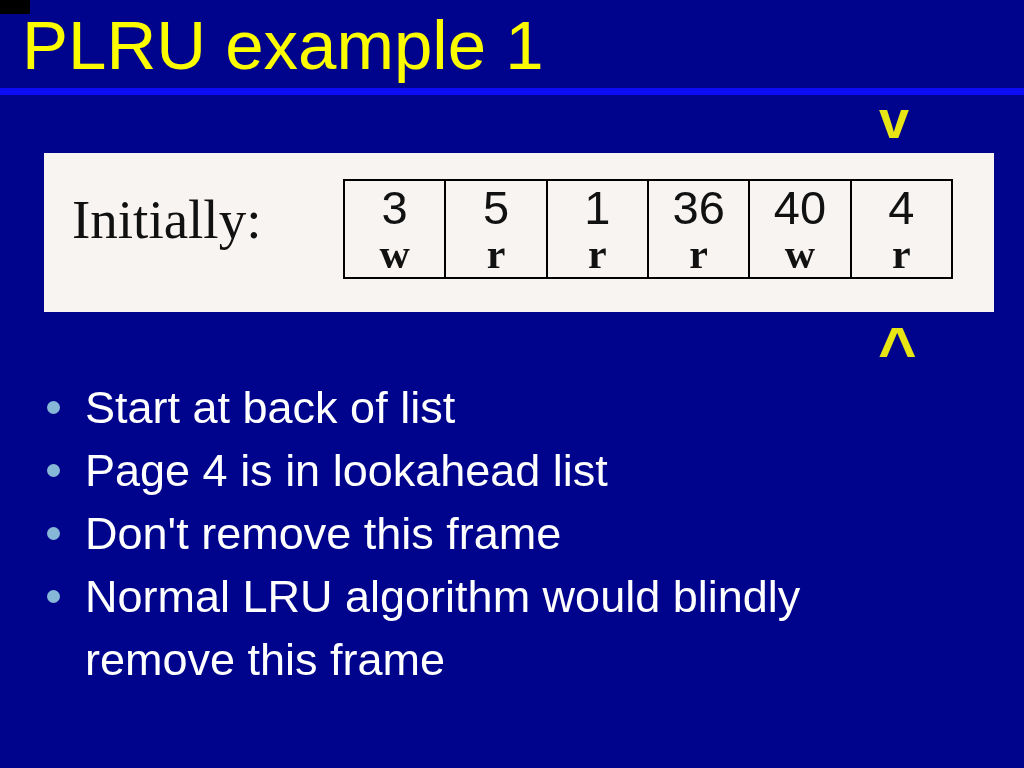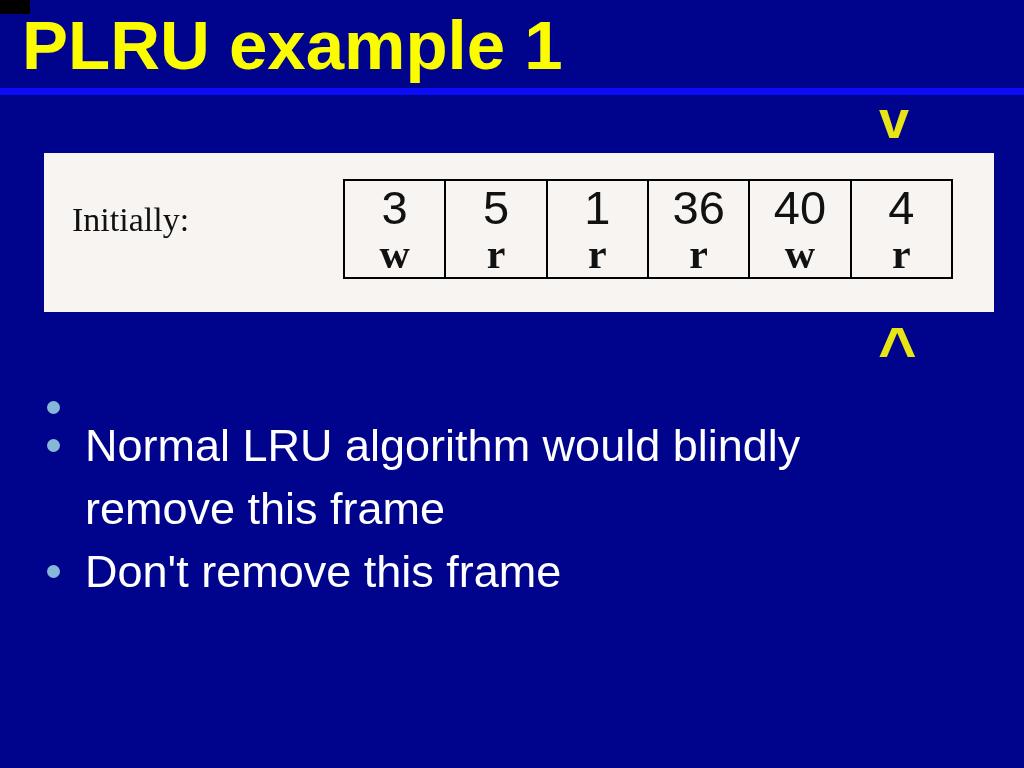--- a/index.html
+++ b/index.html
@@ -15,21 +15,21 @@
     position: absolute;
     left: 0; top: 0;
     width: 30px; height: 14px;
     background: #000000;
   }
   .slide-title {
     position: absolute;
     left: 22px; top: 0px;
     font-size: 69px;
     line-height: 92px;
-    font-weight: 700;
+    font-weight: 400;
     color: #FCFC00;
     letter-spacing: 0px;
     white-space: nowrap;
   }
   .title-rule {
     position: absolute;
     left: 0; top: 88px;
     width: 1024px; height: 7px;
     background: #0D0DF5;
   }
@@ -52,21 +52,21 @@
   .figure-panel {
     position: absolute;
     left: 44px; top: 153px;
     width: 950px; height: 159px;
     background: #F8F4F2;
   }
   .figure-label {
     position: absolute;
     left: 28px; top: 45px;
     font-family: "Liberation Serif", serif;
-    font-size: 34px;
+    font-size: 55px;
     line-height: 44px;
     color: #111111;
     white-space: nowrap;
   }
   .frame-table {
     position: absolute;
     left: 299px; top: 26px;
     width: 610px; height: 100px;
     display: flex;
     border: 2px solid #000000;
@@ -161,24 +161,29 @@
         <div class="frame-mode">r</div>
       </div>
     </div>
   </div>
 
   <div class="pointer-marker pointer-bottom">^</div>
 
   <div class="bullet-list">
     <div class="bullet-item">
       <div class="bullet-dot"></div>
+      <div class="bullet-text">Start at back of list</div>
+    </div>
+    <div class="bullet-item">
+      <div class="bullet-dot"></div>
+      <div class="bullet-text">Page 4 is in lookahead list</div>
+    </div>
+    <div class="bullet-item">
+      <div class="bullet-dot"></div>
+      <div class="bullet-text">Don't remove this frame</div>
     </div>
     <div class="bullet-item">
       <div class="bullet-dot"></div>
       <div class="bullet-text">Normal LRU algorithm would blindly remove this frame</div>
-    </div>
-    <div class="bullet-item">
-      <div class="bullet-dot"></div>
-      <div class="bullet-text">Don't remove this frame</div>
     </div>
   </div>
 
 </div>
 
 </body></html>

